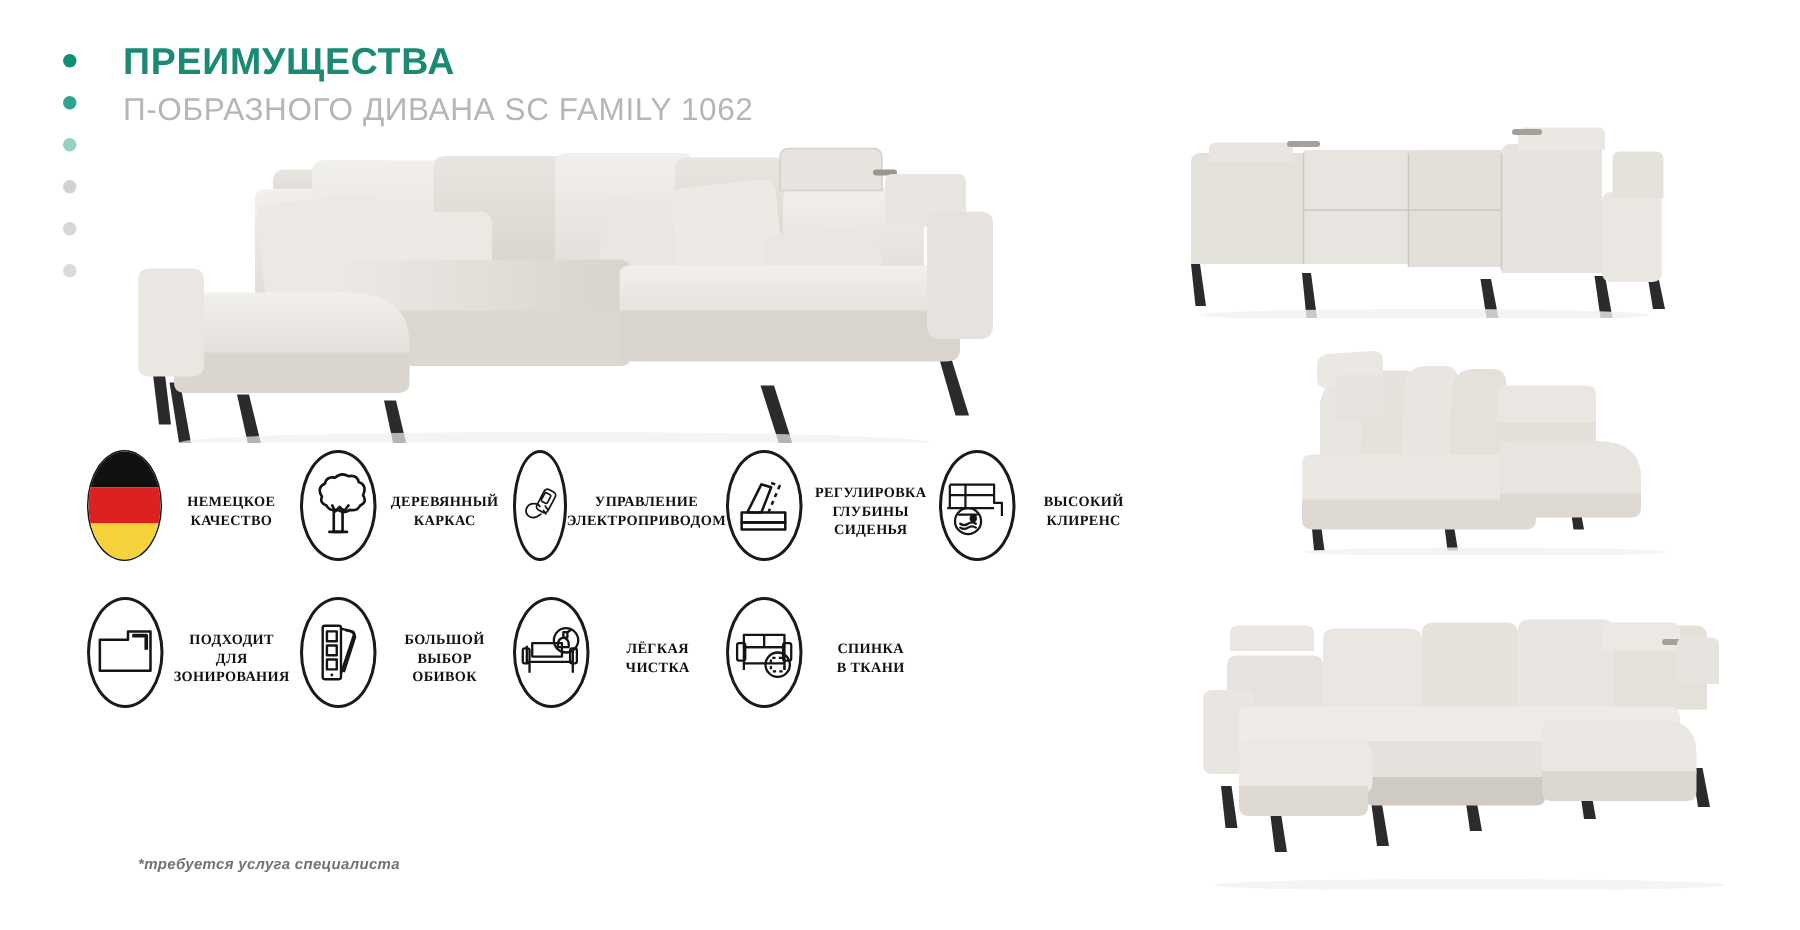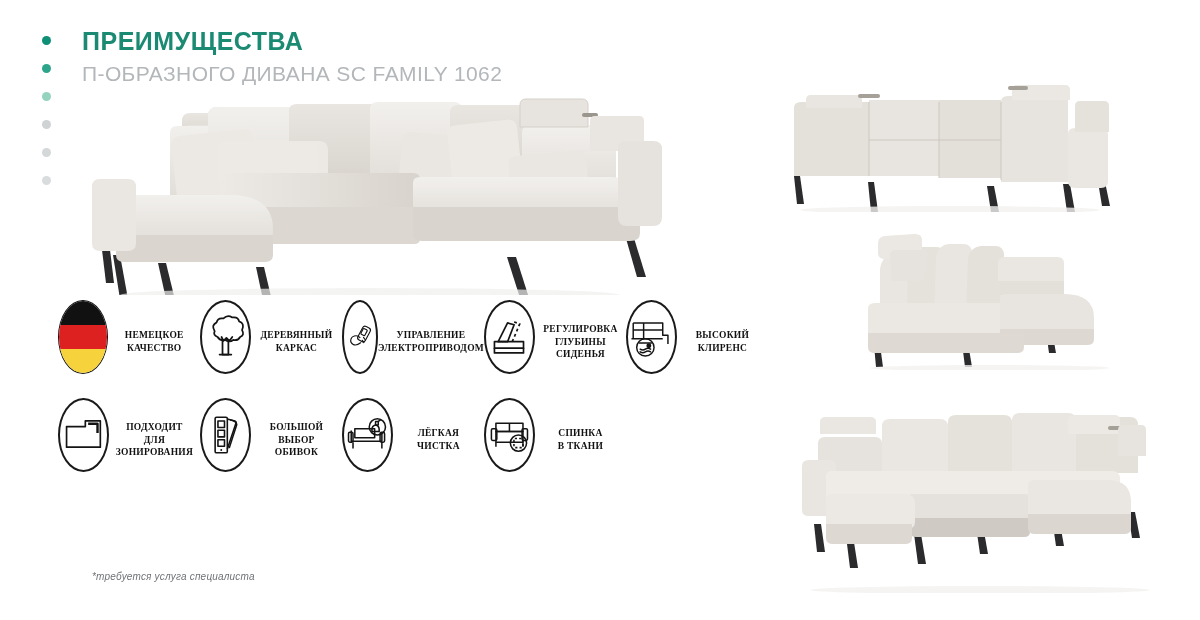--- a/index.html
+++ b/index.html
@@ -63,20 +63,21 @@
 
   
   .flag-wrap{width:100%;height:100%;display:flex;flex-direction:column;}
   .flag-wrap i{display:block;width:100%;height:33.34%;}
 
   
   .footnote{
     position:absolute;left:92px;top:571px;
     font-size:10px;font-style:italic;color:#6f7276;
     letter-spacing:.2px;
+    font-weight:bold;
   }
 </style>
 </head>
 <body>
 
 <div class="page">
 
   <div class="dot-rail">
     <div class="dot" style="background:#0e8f76"></div>
     <div class="dot" style="background:#2ea58a"></div>

